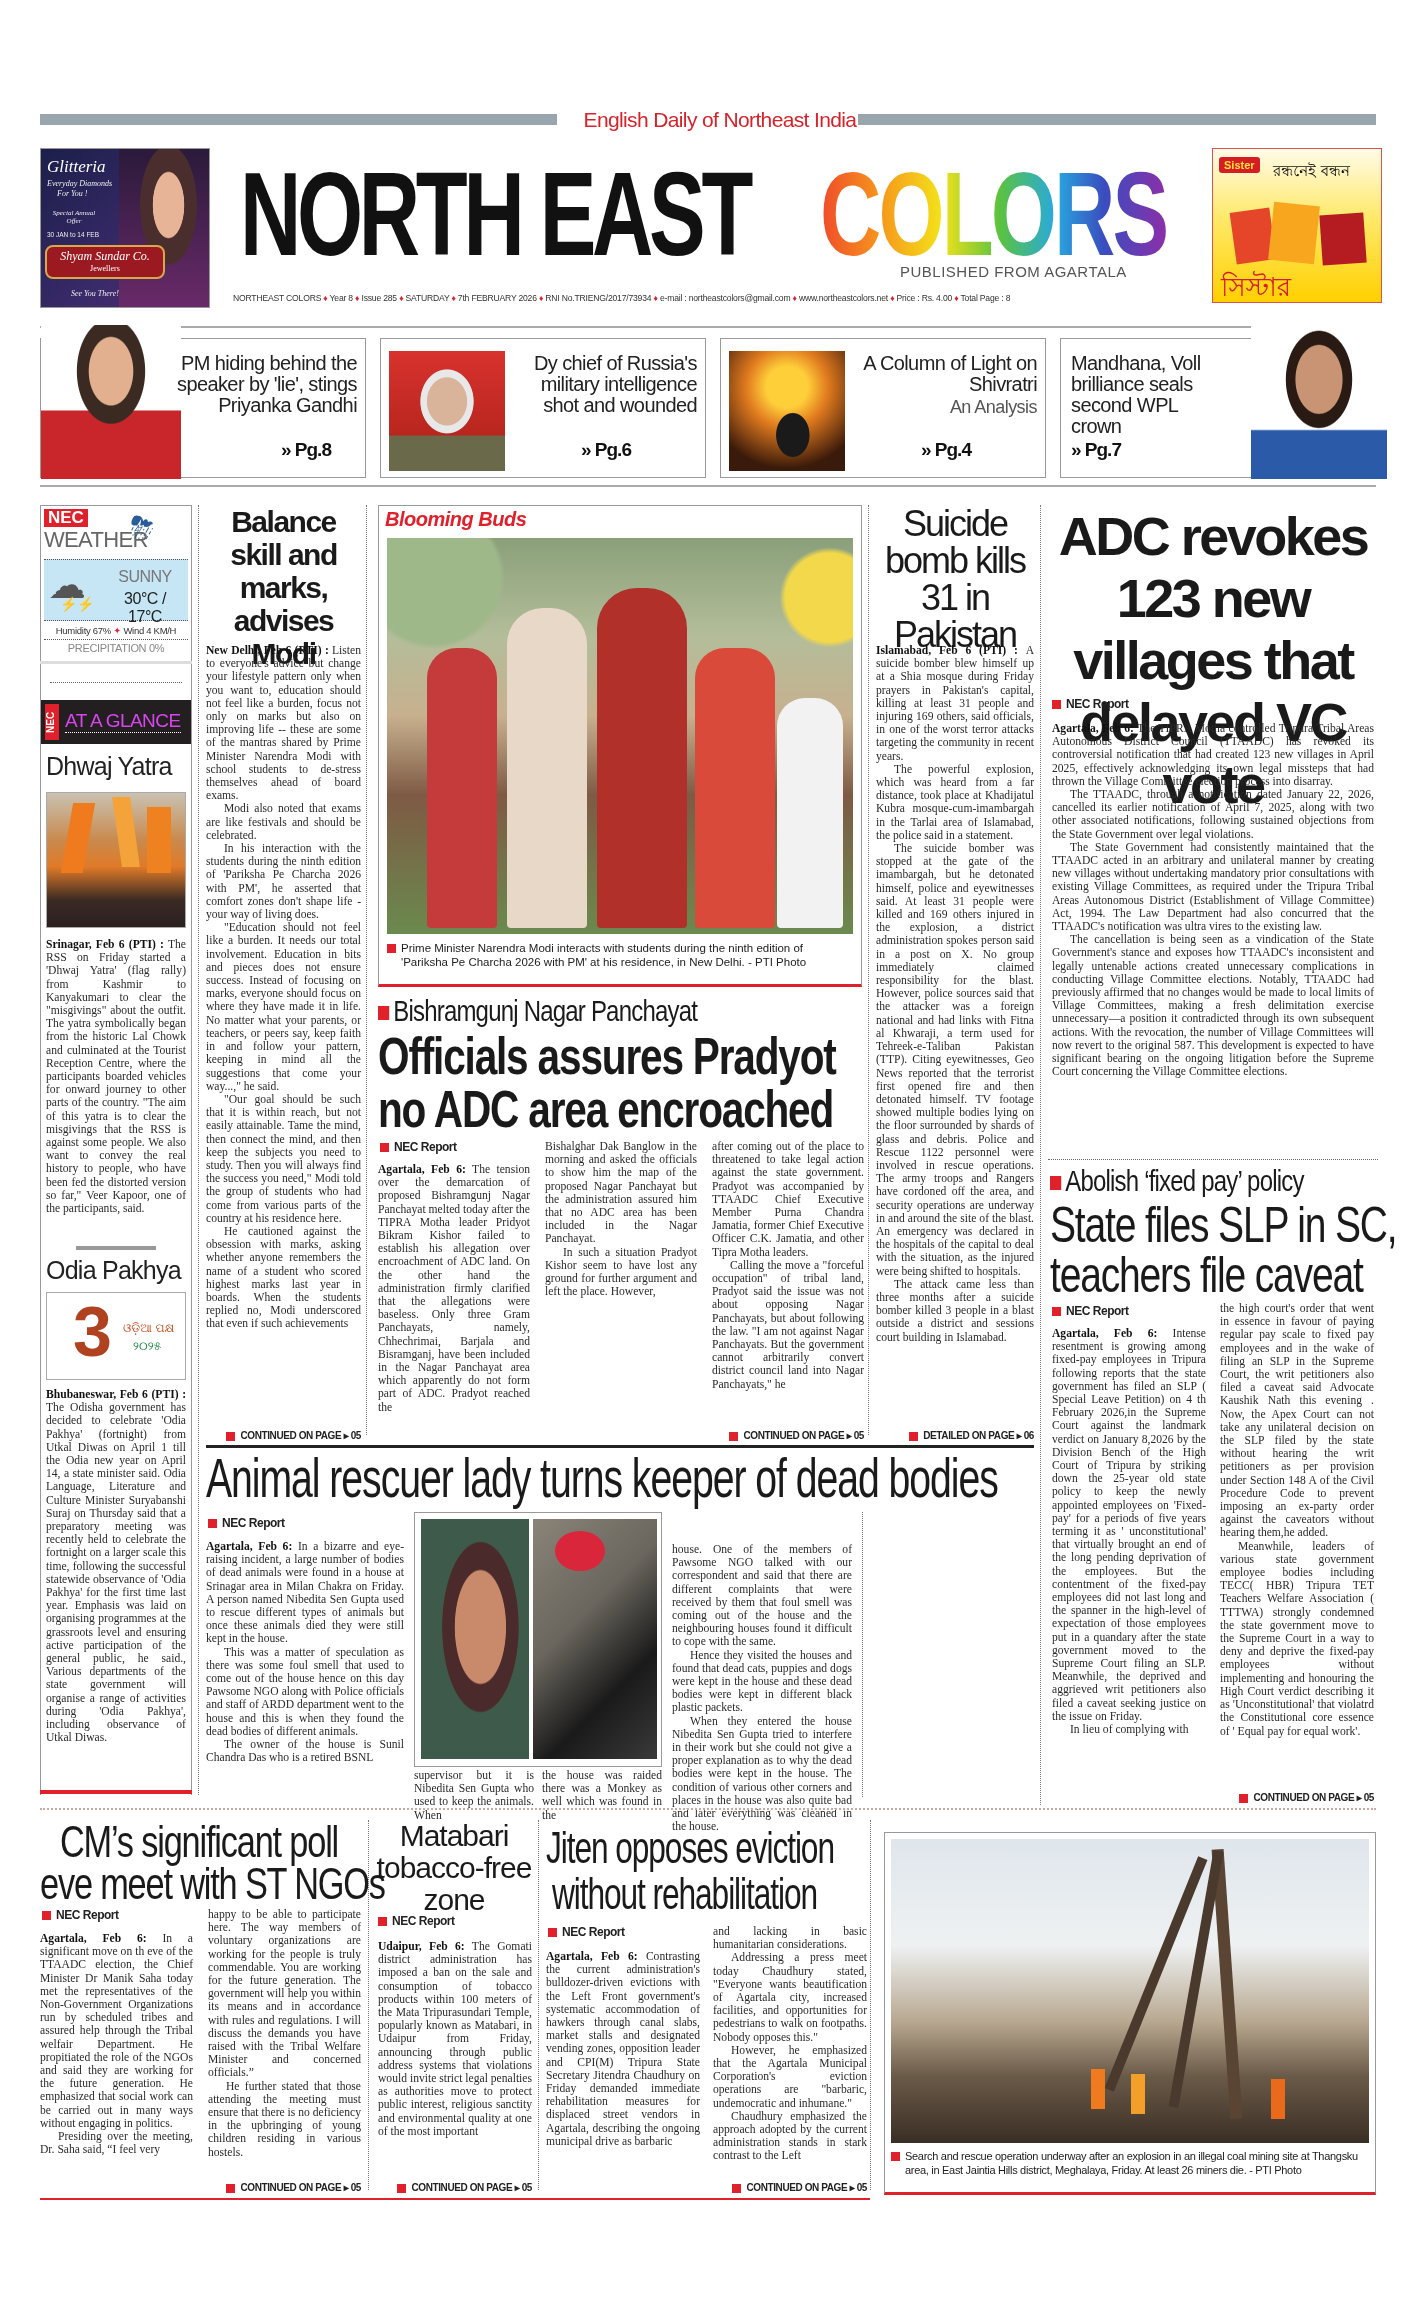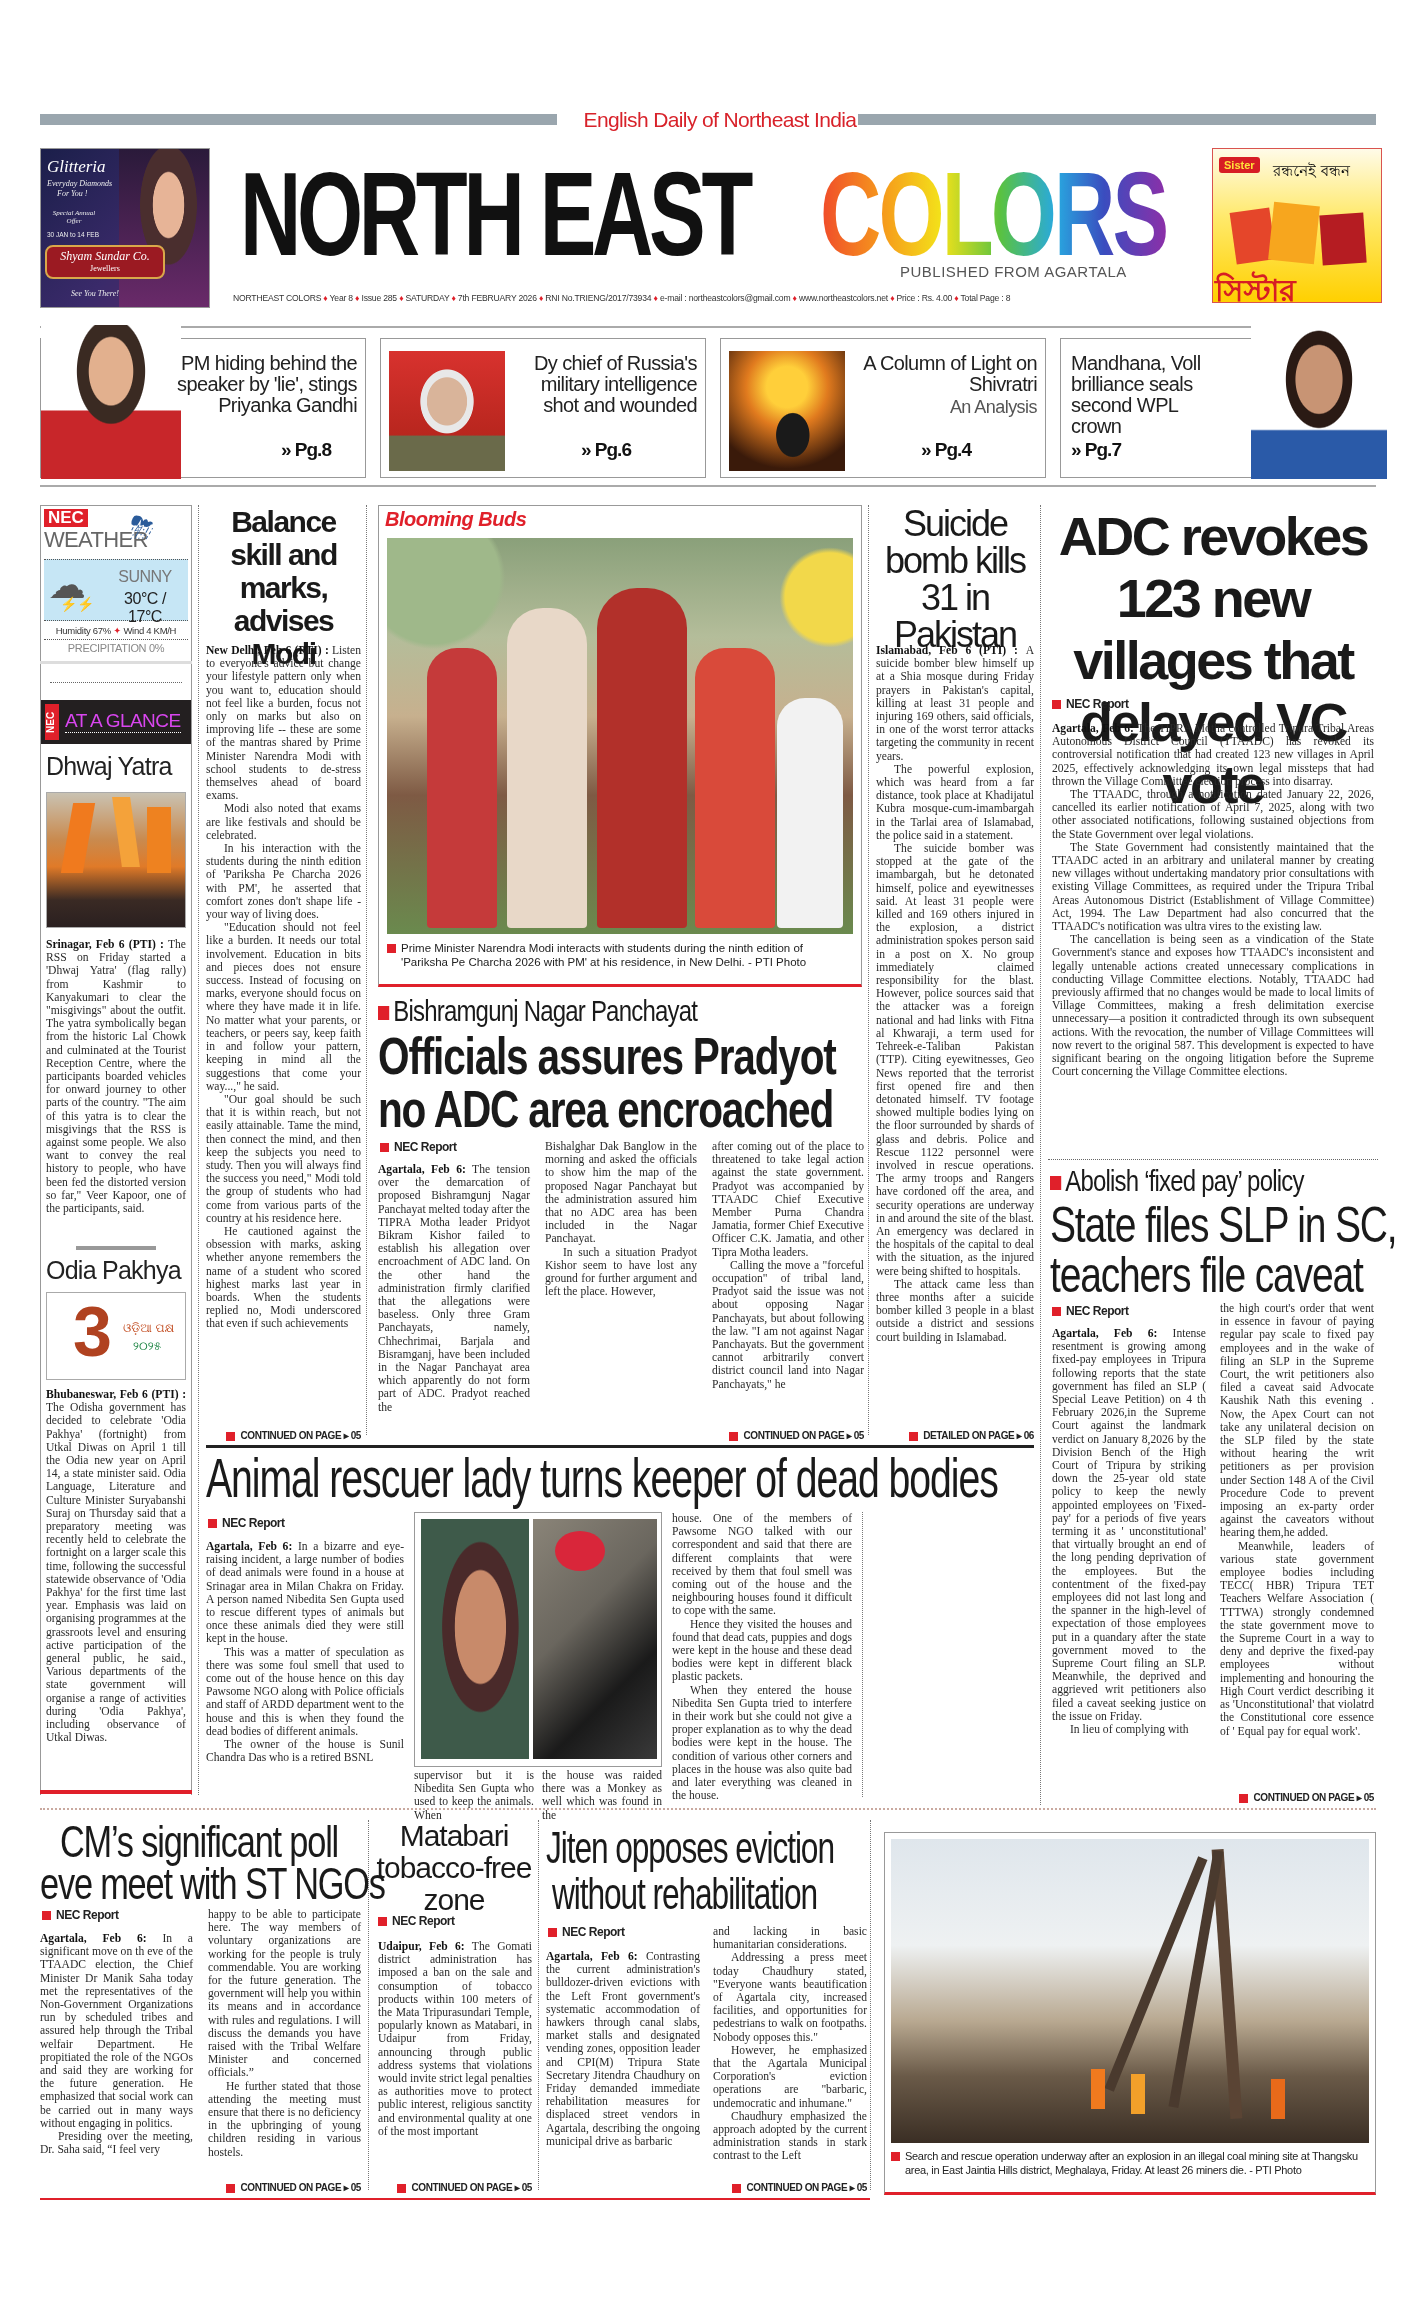--- a/index.html
+++ b/index.html
@@ -51,21 +51,21 @@
 <div class="abs" id="meta-line" style="left:233px;top:293px;font-family:'Liberation Sans',sans-serif;font-size:8.6px;color:#333;white-space:nowrap;letter-spacing:-0.2px"><span>NORTHEAST COLORS</span><span style="color: rgb(224, 32, 42);"> ♦ </span><span>Year 8</span><span style="color: rgb(224, 32, 42);"> ♦ </span><span>Issue 285</span><span style="color: rgb(224, 32, 42);"> ♦ </span><span>SATURDAY</span><span style="color: rgb(224, 32, 42);"> ♦ </span><span>7th FEBRUARY 2026</span><span style="color: rgb(224, 32, 42);"> ♦ </span><span>RNI No.TRIENG/2017/73934</span><span style="color: rgb(224, 32, 42);"> ♦ </span><span>e-mail : northeastcolors@gmail.com</span><span style="color: rgb(224, 32, 42);"> ♦ </span><span>www.northeastcolors.net</span><span style="color: rgb(224, 32, 42);"> ♦ </span><span>Price : Rs. 4.00</span><span style="color: rgb(224, 32, 42);"> ♦ </span><span>Total Page : 8</span></div>
 
 <div class="abs" style="left:1212px;top:148px;width:170px;height:155px;background:linear-gradient(#fffbe8,#ffe96a 45%,#ffd000);border:1px solid #d9534f;overflow:hidden">
   <div class="abs" style="left:6px;top:8px;background:#d71d24;color:#ffe23a;font-family:'Liberation Sans',sans-serif;font-weight:bold;font-size:11px;padding:2px 5px;border-radius:3px">Sister</div>
   <div class="abs" style="left:60px;top:10px;font-size:15px;color:#111;font-family:'DejaVu Sans',sans-serif">রন্ধনেই বন্ধন</div>
   <div class="abs" style="left:20px;top:55px;width:140px;height:60px">
     <div style="position:absolute;left:0;top:6px;width:40px;height:52px;background:#e5462a;transform:rotate(-8deg)"></div>
     <div style="position:absolute;left:38px;top:0;width:46px;height:58px;background:#f7a61e;transform:rotate(6deg)"></div>
     <div style="position:absolute;left:88px;top:10px;width:44px;height:50px;background:#b51c22;transform:rotate(-4deg)"></div>
   </div>
-  <div class="abs" style="left:2px;top:118px;font-size:30px;font-weight:bold;color:#d71d24;font-family:'DejaVu Sans',sans-serif">সিস্টার</div>
+  <div class="abs" style="left:8px;top:118px;font-size:26px;font-weight:normal;color:#d71d24;font-family:'DejaVu Sans',sans-serif">সিস্টার</div>
 </div>
 
 <div class="abs" style="left:40px;top:326px;width:1336px;height:2px;background:#aaa"></div>
 <div class="abs" style="left:40px;top:485px;width:1336px;height:2px;background:#aaa"></div>
 
 <div id="teasers">
     <div class="abs" style="left: 40px; top: 338px; width: 326px; height: 140px; border: 1px solid rgb(153, 153, 153); background: rgb(255, 255, 255);">
       <div class="abs" style="left: 0px; top: -14px; width: 140px; height: 154px; background: radial-gradient(at 50% 30%, rgb(226, 176, 142) 0px, rgb(226, 176, 142) 22%, rgb(58, 42, 34) 23%, rgb(58, 42, 34) 34%, transparent 35%), linear-gradient(rgb(255, 255, 255) 0%, rgb(255, 255, 255) 55%, rgb(200, 38, 42) 56%);"></div>
       <div class="abs cond" style="left: 136px; top: 14px; width: 180px; font-size: 20px; line-height: 21px; color: rgb(34, 34, 34); text-align: right;">PM hiding behind the speaker by 'lie', stings Priyanka Gandhi</div>
       <div class="abs" style="left: 240px; top: 100px; font-family: &quot;Liberation Sans&quot;, sans-serif; font-weight: bold; font-size: 19px; color: rgb(17, 17, 17); letter-spacing: -1px;">» Pg.8</div>
@@ -224,21 +224,21 @@
     <p>The owner of the house is Sunil Chandra Das who is a retired BSNL</p>
   </div>
 <div class="abs photo" style="left:414px;top:1512px;width:248px;height:255px;border:1px solid #999;background:#fff">
   <div style="position:absolute;left:6px;top:6px;width:108px;height:240px;background:radial-gradient(ellipse at 55% 45%,#c88a6a 0 30%,#4a2a2a 31% 45%,#3e5a4a 46%)"></div>
   <div style="position:absolute;left:118px;top:6px;width:124px;height:240px;background:linear-gradient(135deg,#8a8478,#6a665e 40%,#1a1a1a 70%,#3a3a3a)"></div>
   <div style="position:absolute;left:140px;top:18px;width:50px;height:40px;background:#d9263a;border-radius:50%"></div>
 </div>
 <div class="abs body" style="left:414px;top:1769px;width:120px">supervisor but it is Nibedita Sen Gupta who used to keep the animals. When</div>
 <div class="abs body" style="left:542px;top:1769px;width:120px">the house was raided there was a Monkey as well which was found in the</div>
 <div class="abs body" id="animal-col3" style="left:672px;top:1512px;width:180px">
-    <p class="first" style="text-indent: 0px;">house. One of the members of Pawsome NGO talked with our correspondent and said that there are different complaints that were received by them that foul smell was coming out of the house and the neighbouring houses found it difficult to cope with the same.</p>
+    <p class="first" style="text-indent: 0px; margin-top: 31px;">house. One of the members of Pawsome NGO talked with our correspondent and said that there are different complaints that were received by them that foul smell was coming out of the house and the neighbouring houses found it difficult to cope with the same.</p>
     <p>Hence they visited the houses and found that dead cats, puppies and dogs were kept in the house and these dead bodies were kept in different black plastic packets.</p>
     <p>When they entered the house Nibedita Sen Gupta tried to interfere in their work but she could not give a proper explanation as to why the dead bodies were kept in the house. The condition of various other corners and places in the house was also quite bad and later everything was cleaned in the house.</p>
   </div>
 <div class="abs vdot" style="left:862px;top:1512px;height:285px"></div>
 
 <div class="abs hdot" style="left:40px;top:1808px;width:1336px"></div>
 
 <div class="abs hlt" style="left:60px;top:1820px;font-size:44px;letter-spacing:-1.5px;transform:scaleX(0.78)">CM’s significant poll</div>
 <div class="abs hlt" style="left:40px;top:1862px;font-size:44px;letter-spacing:-1.5px;transform:scaleX(0.78)">eve meet with ST NGOs</div>
 <div class="abs byline" style="left:42px;top:1908px"><span class="redsq"></span><span>NEC Report</span></div>

